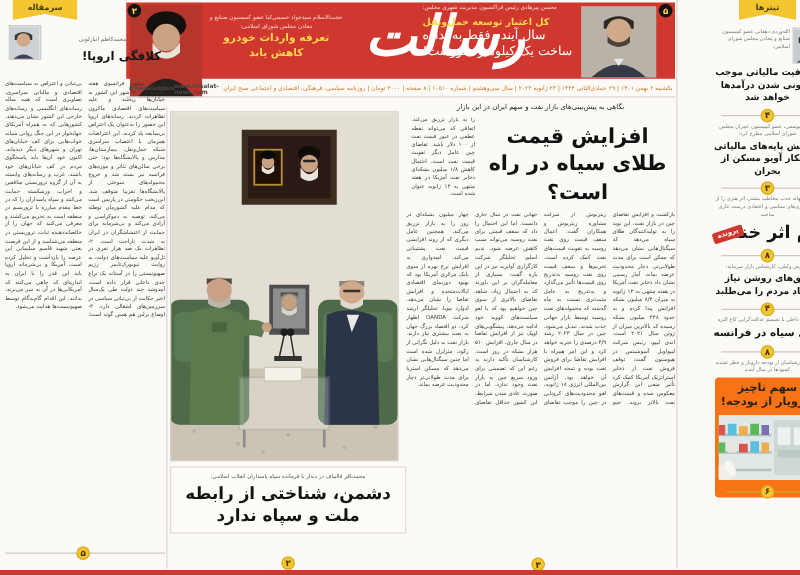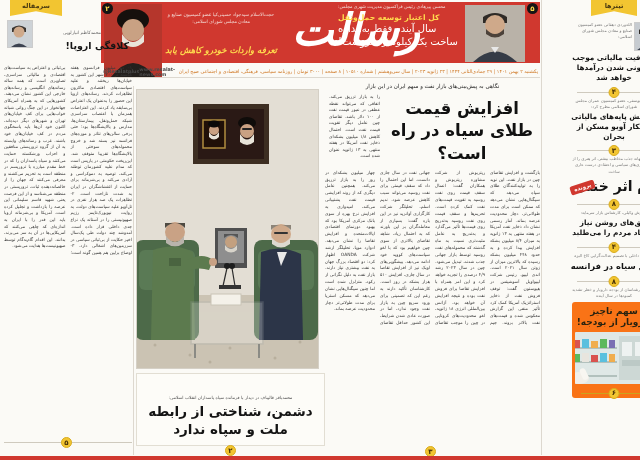--- a/index.html
+++ b/index.html
@@ -11,21 +11,21 @@
   .abs { position:absolute; }
 
   
   .masthead { left:101px; top:2px; width:439px; height:61px; background:#d0382f; }
   .mh-logo { left:175px; top:-2px; width:160px; height:62px; color:#fff; font-size:44px;
              font-weight:bold; text-align:center; line-height:60px; font-style:italic; letter-spacing:-2px;}
   .mh-photo-l { left:3px; top:2px; width:58px; height:74px; overflow:hidden; }
   .mh-photo-r { left:364px; top:3px; width:60px; height:57px; overflow:hidden; background:#b9b2a8; }
   .mh-left-text { left:64px; top:9px; width:112px; text-align:center; }
   .mh-left-text .byline { color:#f3d9d4; font-size:4.6px; line-height:1.55; }
-  .mh-left-text .hl { color:#ffd94d; font-size:8.5px; font-weight:bold; line-height:1.35; margin-top:20px;font-style:italic;}
+  .mh-left-text .hl { color:#ffd94d; font-size:8.5px; font-weight:bold; line-height:1.35; margin-top:1px;}
   .mh-right-text { left:237px; top:2px; width:124px; text-align:left; }
   .mh-right-text .byline { color:#f3d9d4; font-size:4.6px; line-height:1.5; }
   .mh-right-text .hl1 { color:#ffd94d; font-size:7.6px; font-weight:bold; margin-top:2px;}
   .mh-right-text .hl2 { color:#ffffff; font-size:10px; font-weight:normal; line-height:1.35;}
   .pgnum { width:11px; height:11px; border-radius:50%; background:#151515; color:#ffd94d;
            font-size:7px; font-weight:bold; display:flex; align-items:center; justify-content:center; z-index:5;}
   .pgnum.l { left:1px; top:1px; } .pgnum.r { left:426px; top:1px; }
 
   
   .dateline { left:101px; top:66px; width:439px; height:12px; display:flex; align-items:center;
@@ -48,22 +48,22 @@
              font-size:7px; font-weight:bold; display:flex; align-items:center; justify-content:center;
              border:1px solid #d9ac1d; }
   .ed-num { left:59px; top:437px; }
   .vline1 { left:133px; top:86px; width:1px; height:369px; background:#ddd8cf; }
   .vline2 { left:541px; top:0px; width:1px; height:455px; background:#ddd8cf; }
 
   
   .photo-main { left:136px; top:89px; width:183px; height:280px; overflow:hidden; border:1px solid #d5d0c6;}
 
   
-  .qbox { left:136px; top:373px; width:189px; height:73px; background:#fdfcf8; border:1px solid #e2ded3;
-          text-align:center; padding-top:21px;}
+  .qbox { left:136px; top:373px; width:189px; height:54px; background:#fdfcf8; border:1px solid #e2ded3;
+          text-align:center; padding-top:5px;}
   .qbox .byline { font-size:4.4px; color:#555; }
   .qbox .hl { font-size:13.5px; font-weight:bold; color:#141414; line-height:1.3; margin-top:3px; }
   .q-num { left:225px; top:445px; }
 
   
   .article { left:325px; top:83px; width:215px; height:372px; }
   .art-kicker { font-size:5.6px; color:#222; text-align:center; height:11px; }
   .art-top { display:flex; direction:rtl; }
   .art-hl { width:156px; font-size:16.5px; font-weight:bold; color:#111; text-align:center; line-height:1.35;
             padding-top:4px;}

